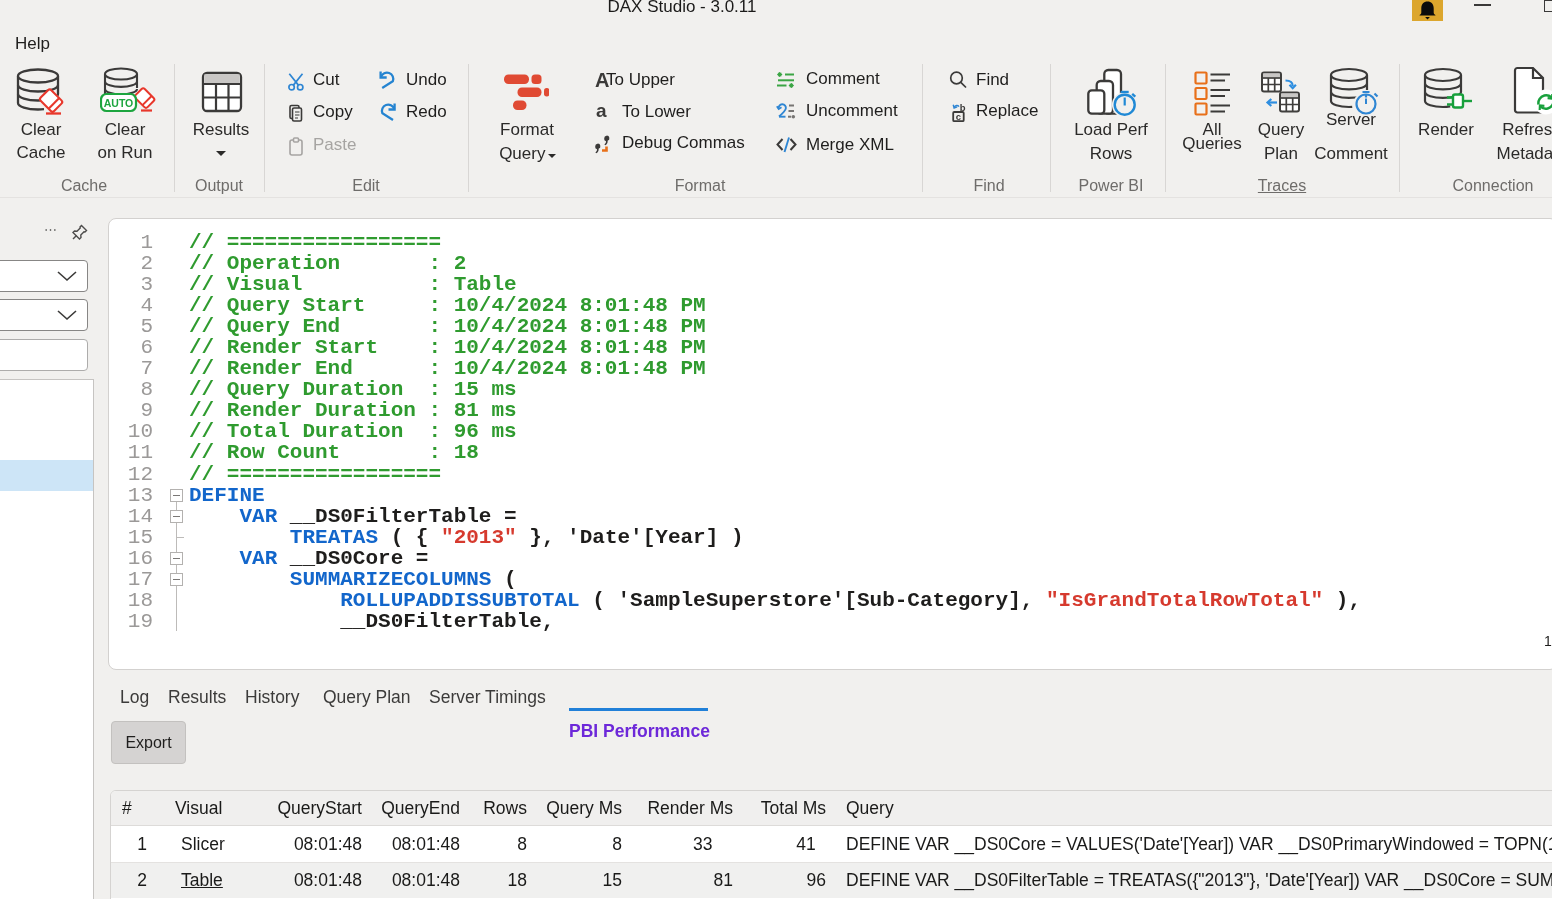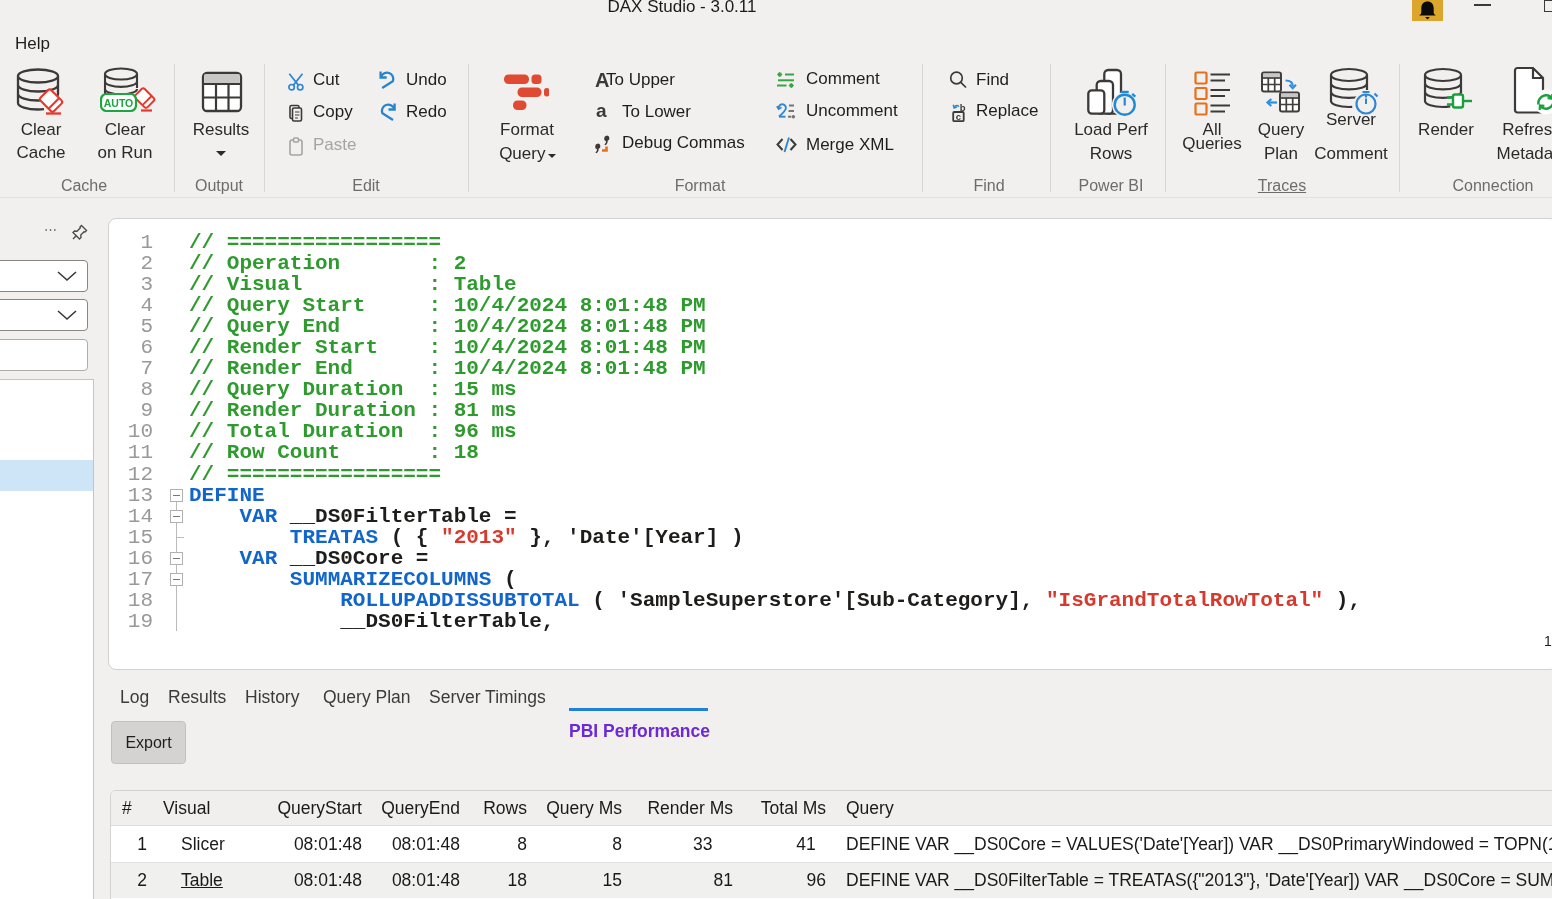--- a/index.html
+++ b/index.html
@@ -407,21 +407,21 @@
 <div class="abs" style="left:429px; top:687px; font-size:17.5px; color:#3c3b3a;">Server Timings</div>
 <div class="abs" style="left:569px; top:685px; font-size:17.5px; font-weight:bold; color:#6d28d9;margin-top:36px;">PBI Performance</div>
 <div class="abs" style="left:569px; top:708px; width:139px; height:3px; background:#2180d8;"></div>
 
 <div class="abs" style="left:111px; top:721px; width:75px; height:43px; background:#d5d3d2; border:1px solid #c3c1bf; border-radius:4px; text-align:center; line-height:41px; font-size:16px; color:#1f1e1d;">Export</div>
 
 <div class="abs" style="left:110px; top:790px; width:1460px; height:120px; background:#fff; border:1px solid #d5d3d1; border-radius:6px 6px 0 0; overflow:hidden;">
   <div style="position:absolute; left:0; top:0; width:100%; height:35px; background:#f0efee; border-bottom:1px solid #dddbd9;"></div>
   <div style="position:absolute; left:0; top:71px; width:100%; height:36px; background:#f0f0ef; border-top:1px solid #e4e2e0;"></div>
   <div class="th" style="left:11px;">#</div>
-  <div class="th" style="left:52px;text-align:center;">Visual</div>
+  <div class="th" style="left:64px;text-align:center;">Visual</div>
   <div class="th" style="right:1207px; width:120px; text-align:right;">QueryStart</div>
   <div class="th" style="right:1109px; width:120px; text-align:right;">QueryEnd</div>
   <div class="th" style="right:1042px; width:80px; text-align:right;">Rows</div>
   <div class="th" style="right:947px; width:100px; text-align:right;">Query Ms</div>
   <div class="th" style="right:836px; width:100px; text-align:right;">Render Ms</div>
   <div class="th" style="right:743px; width:100px; text-align:right;">Total Ms</div>
   <div class="th" style="left:735px;">Query</div>
   <div class="td r1" style="right:1422px; text-align:right; width:30px;">1</div>
   <div class="td r1" style="left:70px;">Slicer</div>
   <div class="td r1" style="right:1207px; text-align:right; width:80px;">08:01:48</div>

